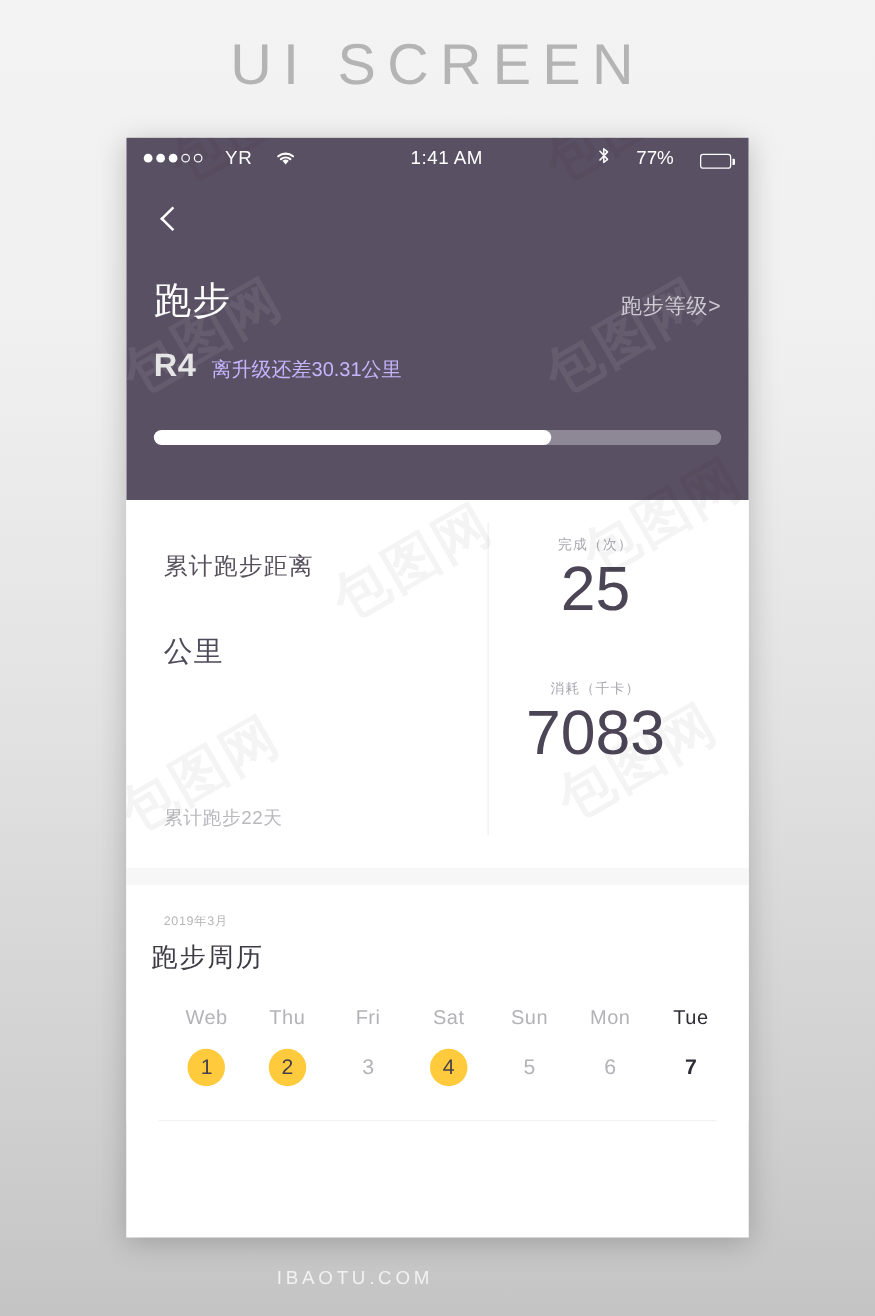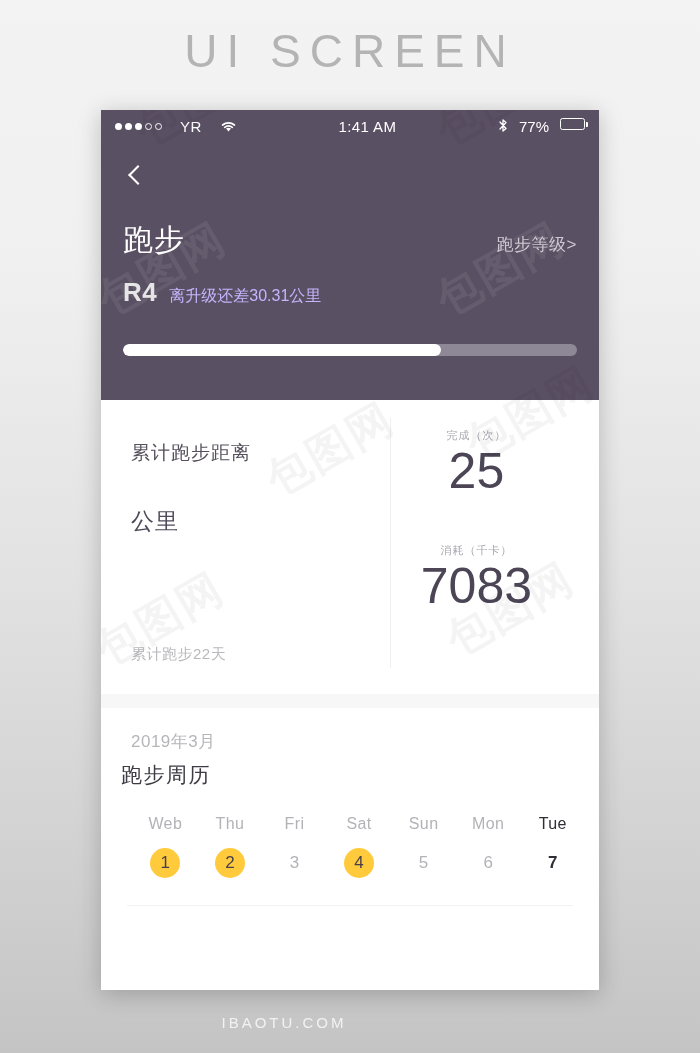--- a/index.html
+++ b/index.html
@@ -71,21 +71,21 @@
   }
   .sb-left { display: flex; align-items: center; gap: 18px; }
   .sb-dots { display: flex; align-items: center; gap: 3px; }
   .sb-dot {
     width: 7px; height: 7px; border-radius: 50%;
     background: #ffffff;
   }
   .sb-dot.hollow { background: transparent; border: 1.2px solid #ffffff; width: 5px; height: 5px; }
   .sb-carrier { font-size: 15px; letter-spacing: .5px; }
   .sb-center { flex: 1; text-align: center; font-size: 15px; letter-spacing: .4px; }
-  .sb-right { display: flex; align-items: flex-start; gap: 11px; }
+  .sb-right { display: flex; align-items: flex-end; gap: 21px; }
   .sb-pct { font-size: 15px; }
   .battery {
     width: 25px; height: 12px;
     border: 1.4px solid #ffffff;
     border-radius: 2.5px;
     position: relative;
     padding: 1.3px;
     box-sizing: border-box;
   }
   .battery::after {
@@ -251,21 +251,21 @@
     height: 14px;
     background: #f7f7f7;
   }
 
   
   .calendar {
     padding: 22px 0 0 0;
     background: #ffffff;
   }
   .cal-month {
-    font-size: 17px;
+    font-size: 10px;
     color: #b6b6ba;
     padding-left: 30px;
     letter-spacing: .5px;
   }
   .cal-title {
     font-size: 21px;
     color: #3e3b44;
     padding-left: 20px;
     margin-top: 8px;
     letter-spacing: 1.5px;

